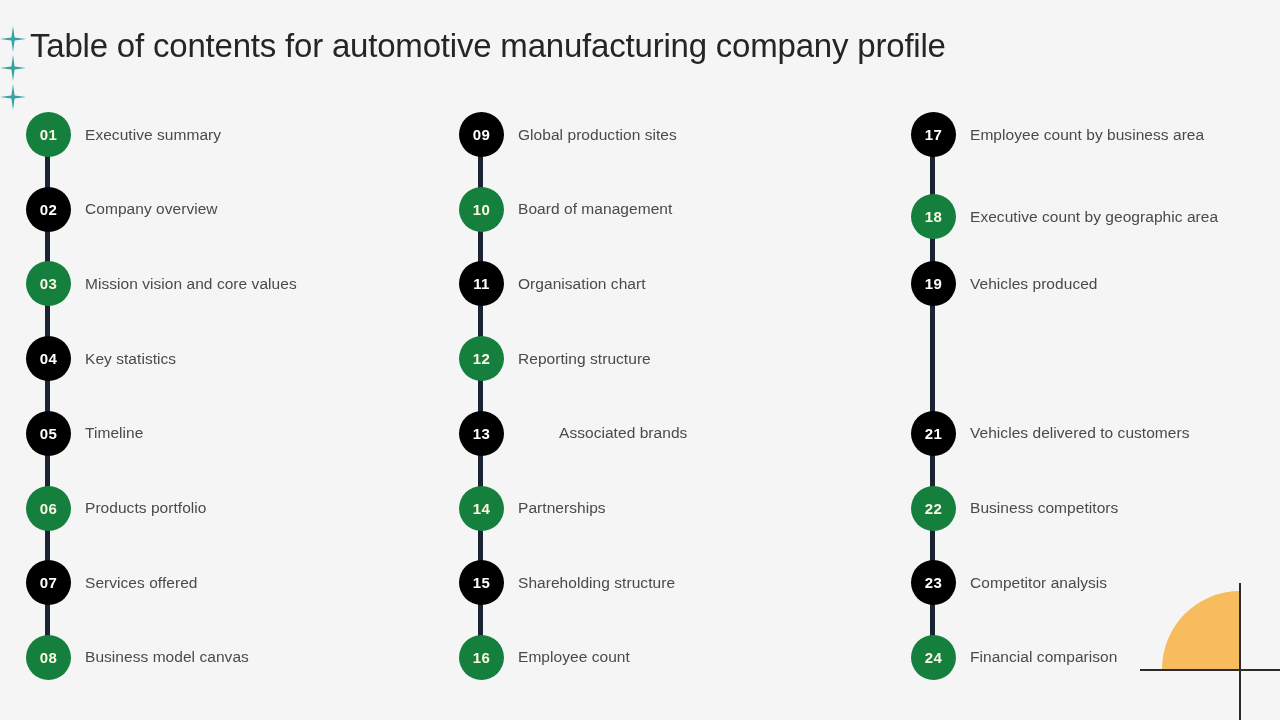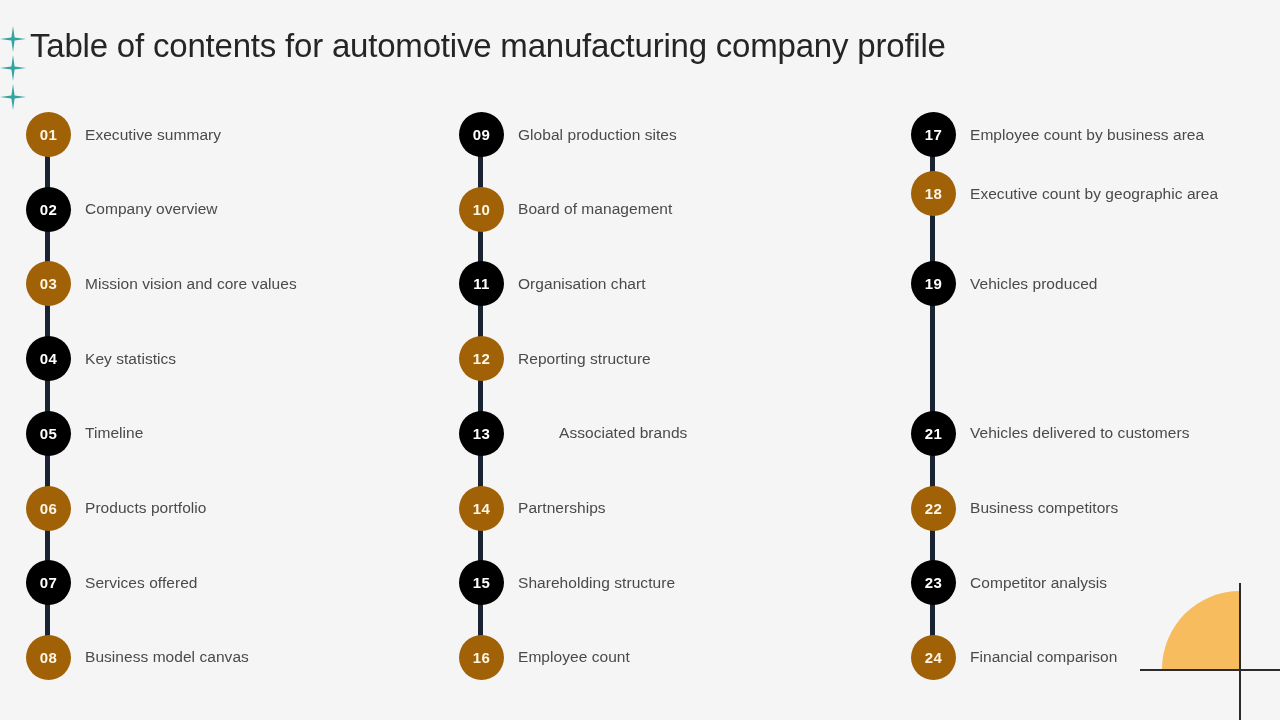--- a/index.html
+++ b/index.html
@@ -93,21 +93,21 @@
     height: 45px;
     border-radius: 50%;
     display: flex;
     align-items: center;
     justify-content: center;
     font-size: 15px;
     font-weight: 700;
     color: #ffffff;
     letter-spacing: 0.3px;
   }
-  .badge.yellow { background: #a16207; color: #fdf6e6; }
+  .badge.yellow { background: #15803d; color: #fdf6e6; }
   .badge.teal   { background: #000000; color: #ffffff; }
 
   .item-label {
     margin-left: 14px;
     font-size: 15.5px;
     color: #4a4a4a;
     white-space: nowrap;
     letter-spacing: 0.05px;
   }
 
@@ -239,21 +239,21 @@
         <div class="badge yellow">16</div>
         <div class="item-label">Employee count</div>
       </div>
     </div>
     <div class="toc-column col-2">
       <div class="rail"></div>
       <div class="toc-item" style="top: 0px;">
         <div class="badge teal">17</div>
         <div class="item-label">Employee count by business area</div>
       </div>
-      <div class="toc-item" style="top: 59px;">
+      <div class="toc-item" style="top: 82px;">
         <div class="badge yellow">18</div>
         <div class="item-label">Executive count by geographic area</div>
       </div>
       <div class="toc-item" style="top: 149.4px;">
         <div class="badge teal">19</div>
         <div class="item-label">Vehicles produced</div>
       </div>
       <div class="toc-item" style="top: 298.8px;">
         <div class="badge teal">21</div>
         <div class="item-label">Vehicles delivered to customers</div>

